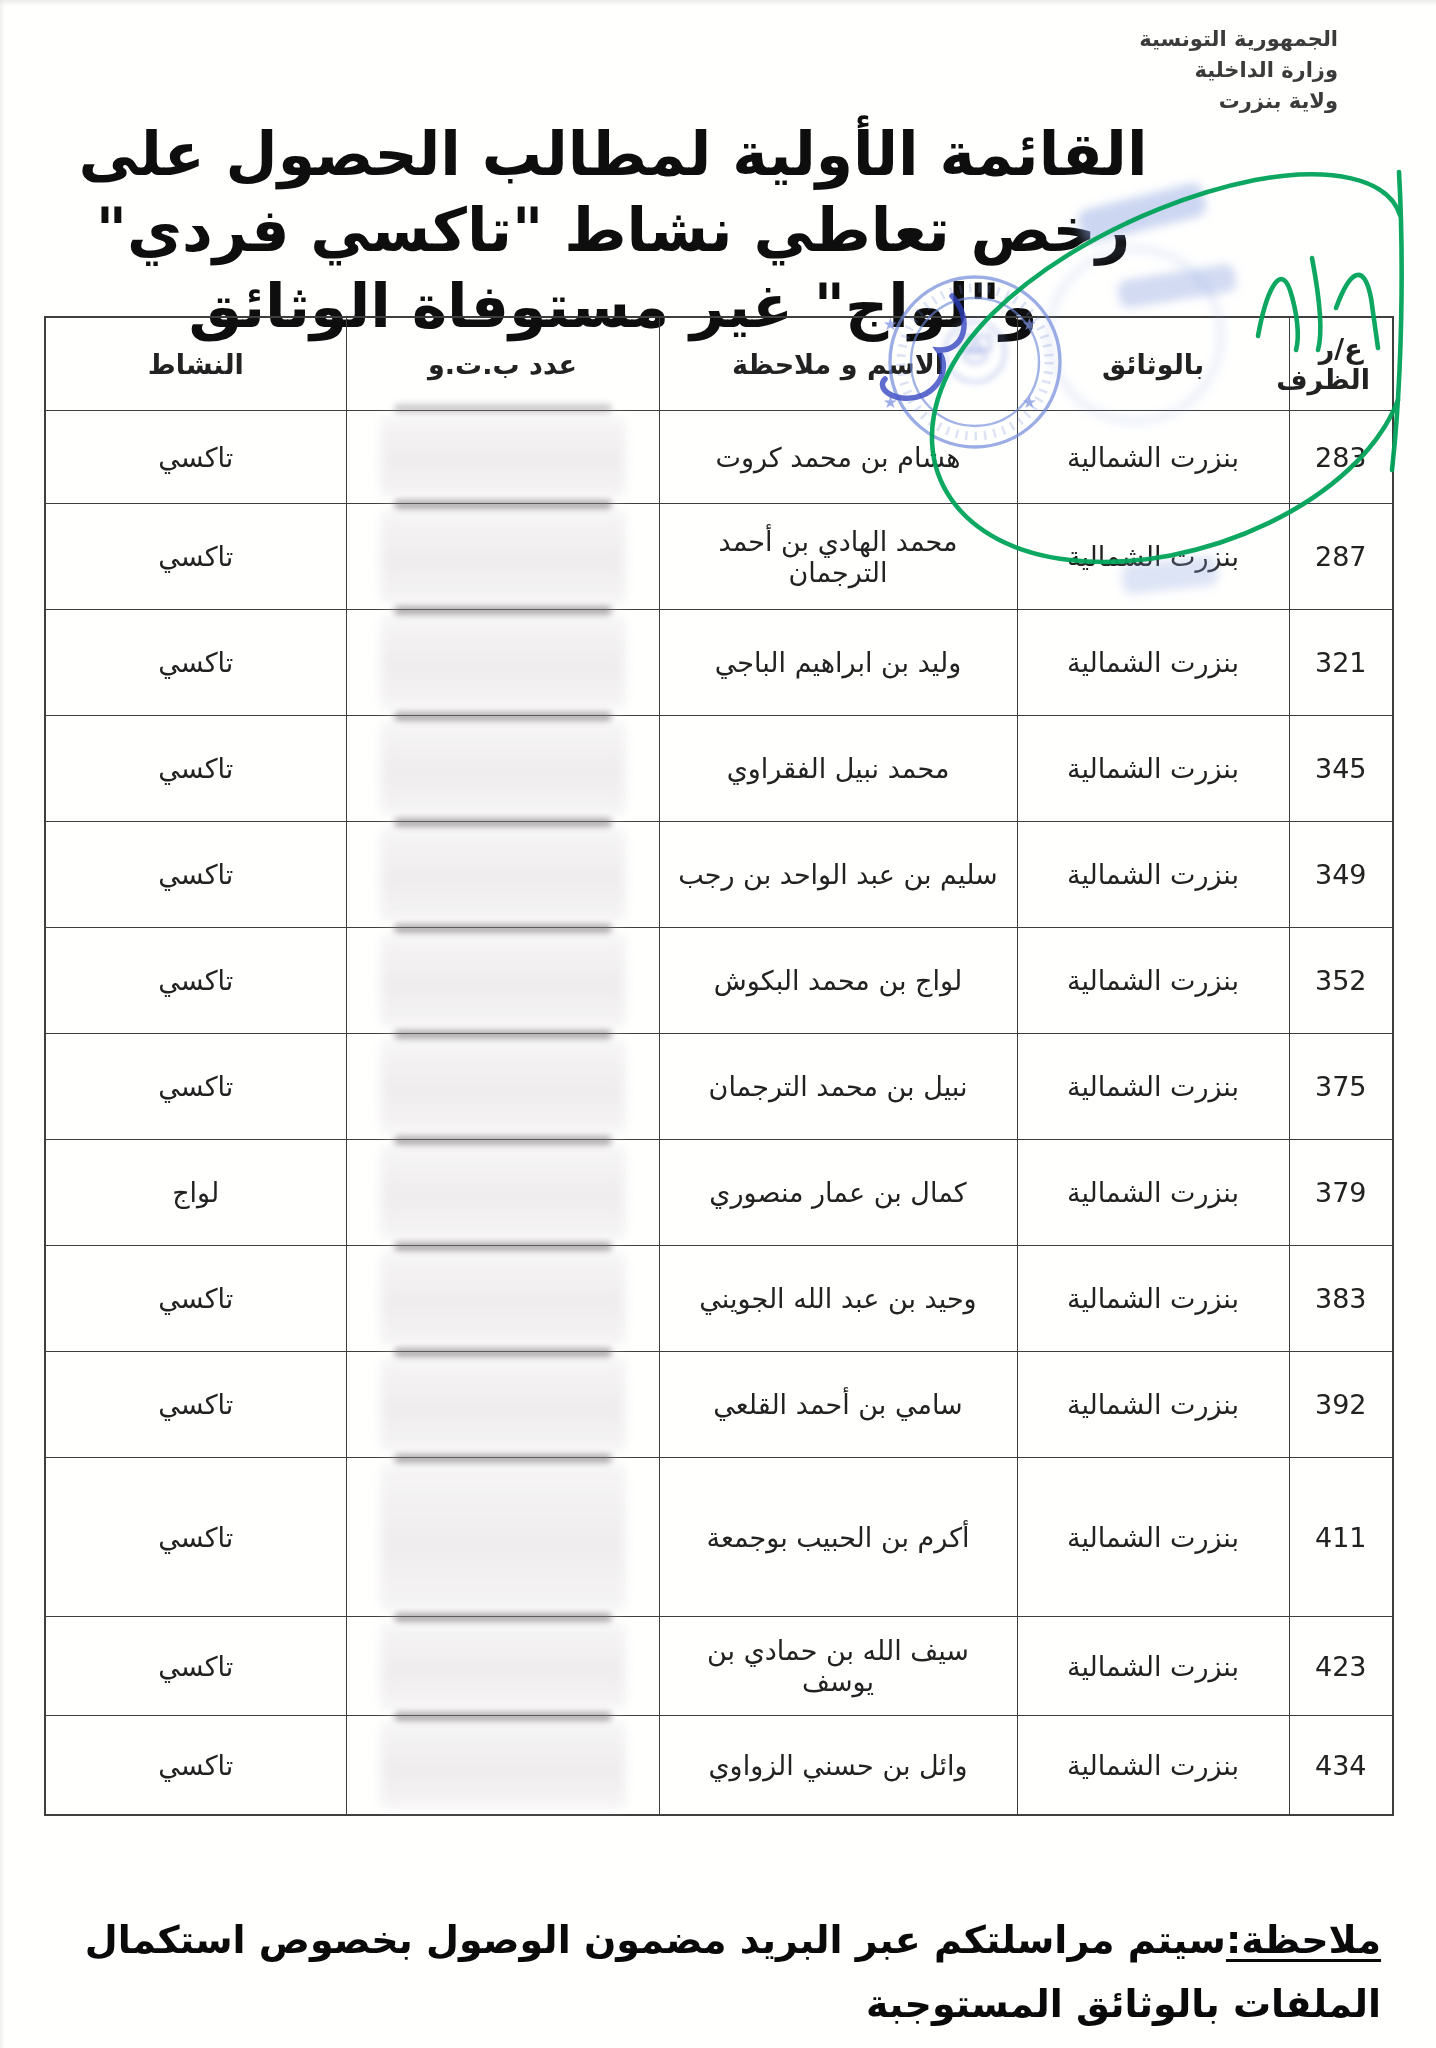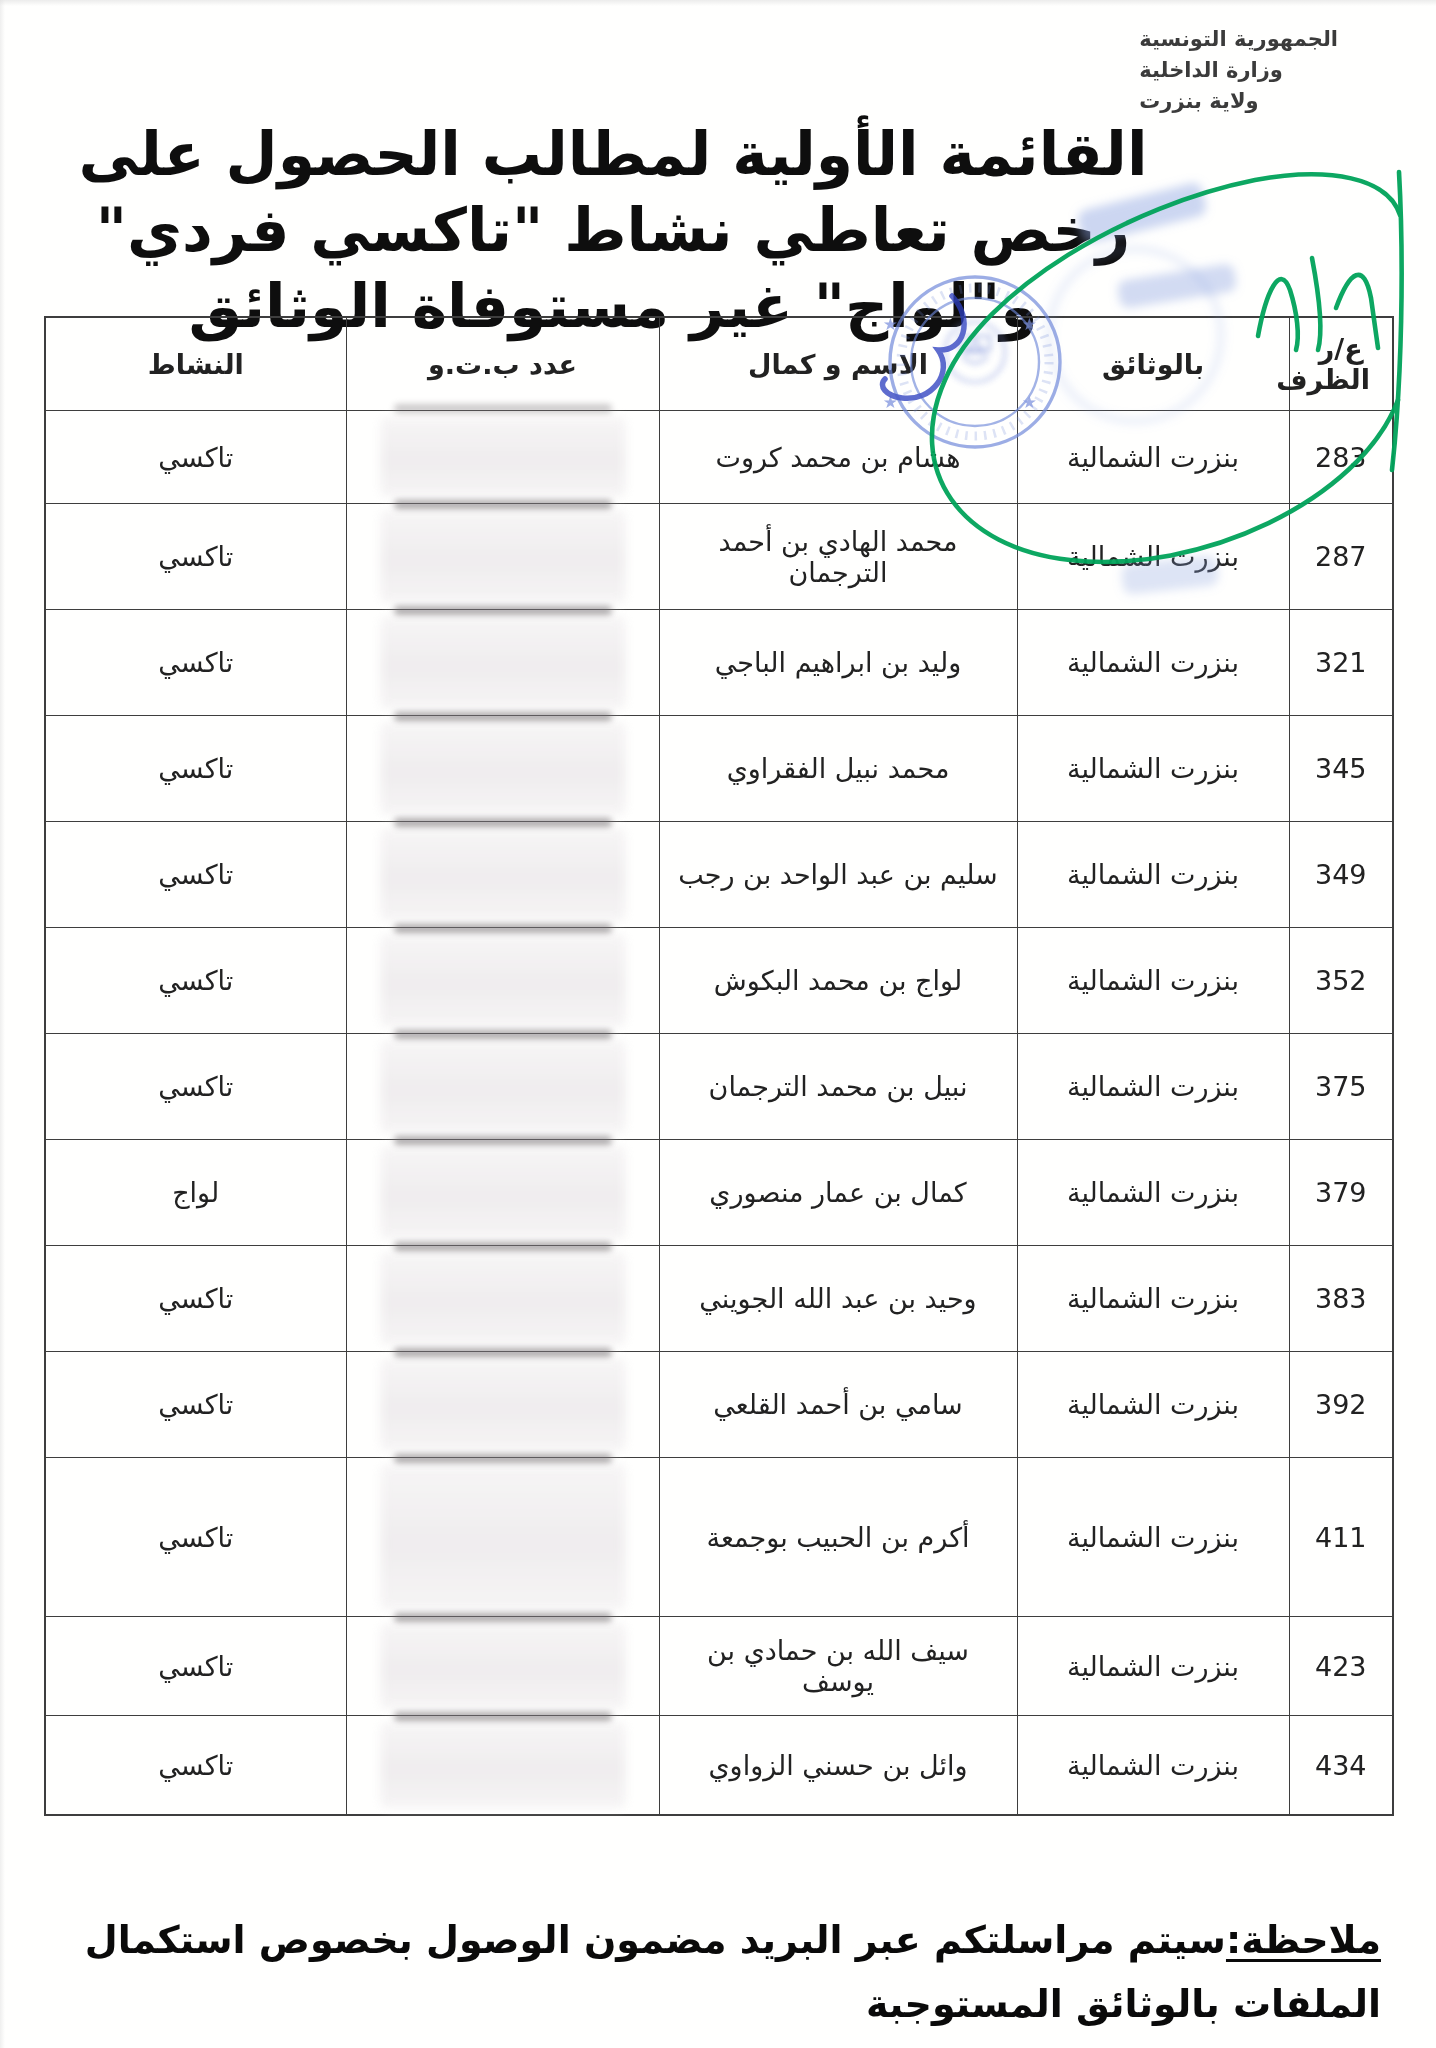--- a/index.html
+++ b/index.html
@@ -9,21 +9,21 @@
     color:#1a1a1a;overflow:hidden;
   }
   .page{position:relative;width:1436px;height:2048px;background:#fffffe;}
   
   .page::before{content:"";position:absolute;left:0;top:0;width:100%;height:6px;
     background:linear-gradient(#d9d9d9,rgba(255,255,255,0));opacity:.5;pointer-events:none;}
   .page::after{content:"";position:absolute;left:0;top:0;width:5px;height:100%;
     background:linear-gradient(90deg,#dcdcdc,rgba(255,255,255,0));opacity:.45;pointer-events:none;}
 
   .letterhead{
-    position:absolute;top:24px;right:98px;text-align:left;
+    position:absolute;top:24px;right:98px;text-align:right;
     font-size:21px;font-weight:bold;line-height:31px;color:#3b3b3b;
   }
   .letterhead div{white-space:nowrap;}
 
   .doc-title{
     position:absolute;top:116px;right:250px;left:40px;
     text-align:center;font-weight:800;font-size:60px;line-height:76px;color:#0e0e0e;
     letter-spacing:-0.5px;
   }
   .doc-title .l2{display:block;}
@@ -92,21 +92,21 @@
       <col style="width:104px">
         <col style="width:272px">
         <col style="width:358px">
       <col style="width:313px">
         <col style="width:301px">
     </colgroup>
     <thead>
       <tr>
         <th>ع/ر الظرف</th>
         <th>بالوثائق</th>
-        <th>الاسم و كمال</th>
+        <th>الاسم و ملاحظة</th>
         <th>عدد ب.ت.و</th>
         <th>النشاط</th>
       </tr>
     </thead>
     <tbody>
         <tr>
           <td class="cell-envelope">283</td>
           <td class="cell-delegation">بنزرت الشمالية</td>
           <td class="cell-name">هشام بن محمد كروت</td>
           <td class="cell-id_number">

